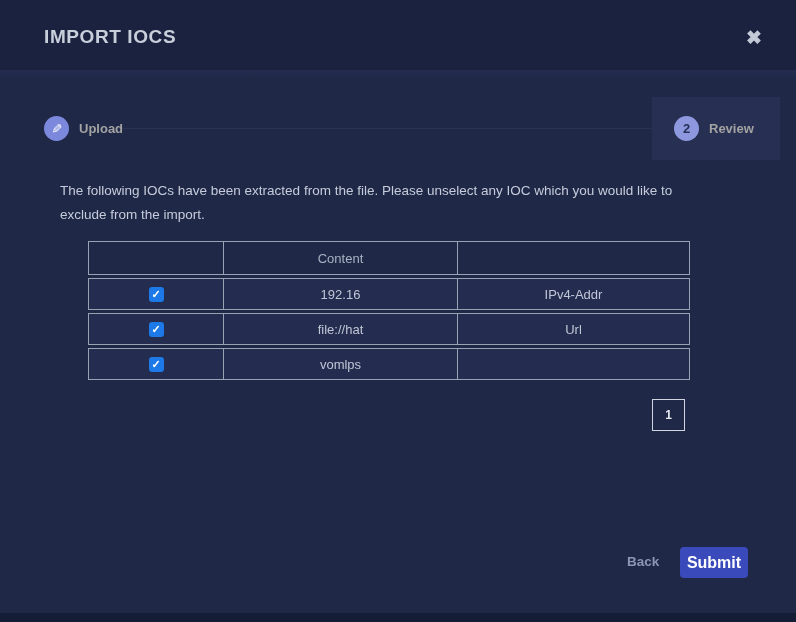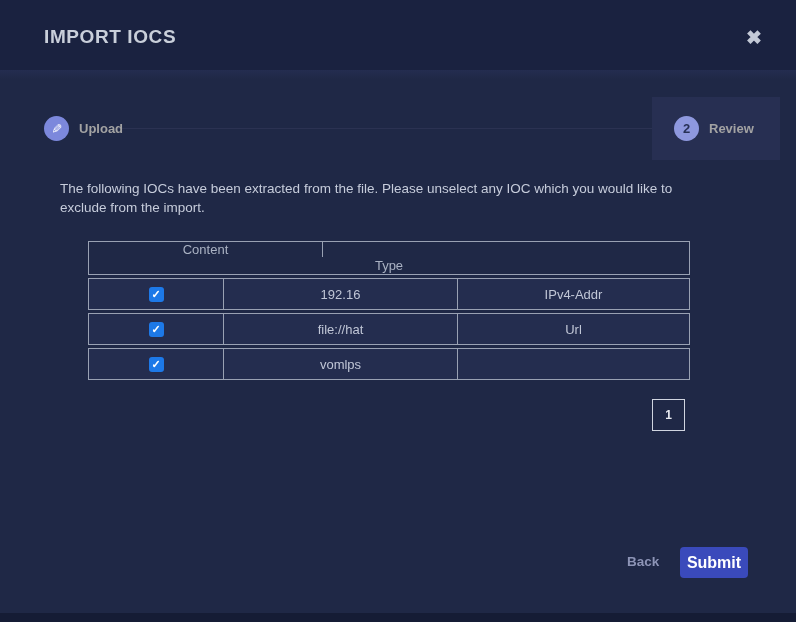--- a/index.html
+++ b/index.html
@@ -49,26 +49,26 @@
     position:absolute; left:652px; top:0; width:128px; height:63px;
     background:#272f52; display:flex; align-items:center; gap:10px;
     padding-left:22px; cursor:pointer;
   }
   .review-circle { background:#8e98de; color:#273055; font-size:13px; font-weight:bold; }
   .step-label { color:#a3a3a3; font-size:13px; font-weight:bold; }
   .pencil { display:inline-block; transform:rotate(90deg); font-size:13px; }
   
   .desc {
     position:absolute; left:60px; top:179px; width:662px;
-    font-size:13.5px; line-height:19px; color:#c6ccdb;
+    font-size:13.5px; line-height:24px; color:#c6ccdb;
   }
   
   .table { position:absolute; left:88px; top:241px; width:602px; }
   .t-row, .t-head { display:flex; border:1px solid #99a1b3; }
-  .t-head { height:34px; background:transparent;flex-direction:column; }
+  .t-head { height:34px; background:transparent; }
   .t-row  { height:32px; background:#242d4f; margin-top:3px; }
   .t-cell {
     display:flex; align-items:center; justify-content:center;
     border-right:1px solid #99a1b3; font-size:13px; color:#c0c6d6;
     overflow:hidden; white-space:nowrap;
   }
   .t-head .t-cell { color:#aab2c3; }
   .c0 { width:135px; } .c1 { width:234px; } .c2 { flex:1; border-right:none; }
   .checkbox {
     width:15px; height:15px; border-radius:3px; background:#1d79e8;
@@ -126,21 +126,20 @@
       <span class="step-label">Review</span>
     </div>
   </div>
 
   <div class="desc">The following IOCs have been extracted from the file. Please unselect any IOC which you would like to exclude from the import.</div>
 
   <div class="table">
     <div class="t-head">
       <div class="t-cell c0"></div>
       <div class="t-cell c1">Content</div>
-      <div class="t-cell c2">Type</div>
     </div>
     <div id="table-body">
         <div class="t-row">
           <div class="t-cell c0">
             <span class="checkbox">✓</span>
           </div>
           <div class="t-cell c1">192.16</div>
           <div class="t-cell c2">IPv4-Addr</div>
         </div>
         <div class="t-row">

